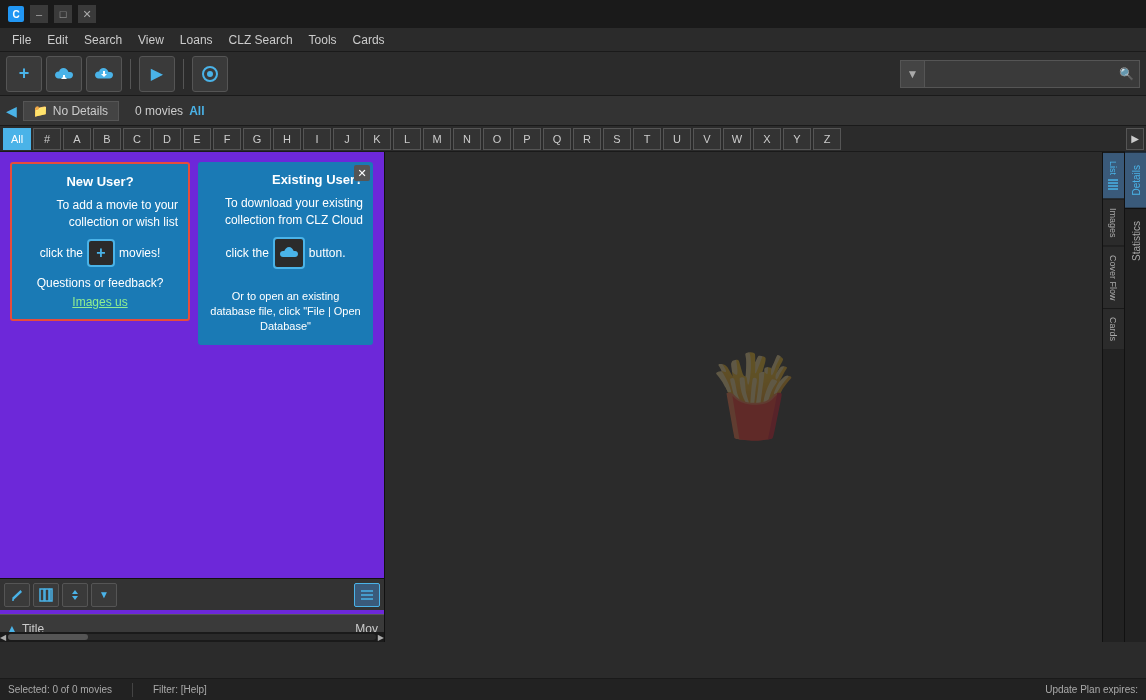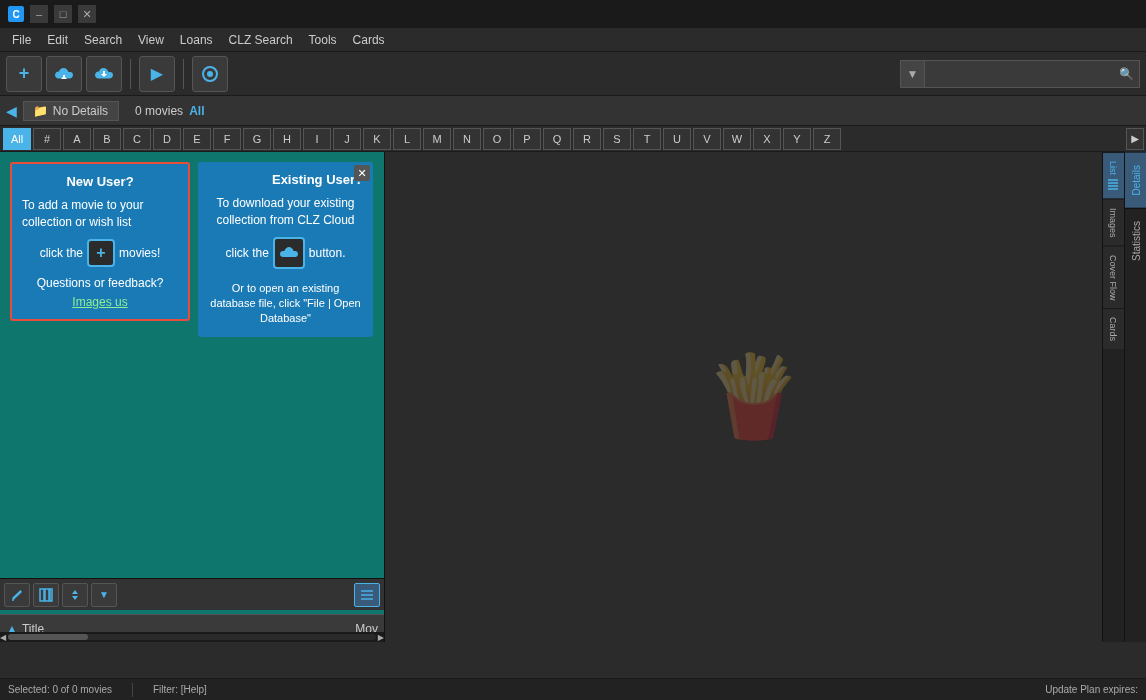--- a/index.html
+++ b/index.html
@@ -218,21 +218,21 @@
     .new-user-card h3 {
       color: #fff;
       font-size: 13px;
       font-weight: bold;
       text-align: center;
       margin-bottom: 8px;
     }
     .new-user-card p {
       color: #fff;
       font-size: 12px;
-      text-align: left;
+      text-align: right;
       line-height: 1.4;
     }
     .new-user-card .click-line {
       display: flex; align-items: center; justify-content: center;
       gap: 4px;
       margin: 8px 0;
       color: #fff;
       font-size: 12px;
     }
     .plus-icon-box {
@@ -275,21 +275,21 @@
     .existing-user-card h3 {
       color: #fff;
       font-size: 13px;
       font-weight: bold;
       text-align: right;
       margin-bottom: 8px;
     }
     .existing-user-card p {
       color: #fff;
       font-size: 12px;
-      text-align: center;
+      text-align: right;
       line-height: 1.4;
     }
     .existing-user-card .click-line {
       display: flex; align-items: center; justify-content: center;
       gap: 4px;
       margin: 8px 0;
       color: #fff;
       font-size: 12px;
     }
     .close-card-btn {
@@ -547,21 +547,21 @@
   <div class="alpha-btn">V</div>
   <div class="alpha-btn">W</div>
   <div class="alpha-btn">X</div>
   <div class="alpha-btn">Y</div>
   <div class="alpha-btn">Z</div>
   <div class="alpha-right">▶</div>
 </div>
 
 <div id="main-area" style="height: 490px; display: flex; position: relative;">
 
-  <div id="left-panel" style="width: 385px; position: relative; background: #0f766e; border-right: 1px solid #111;">
+  <div id="left-panel" style="width: 385px; position: relative; background: #6d28d9; border-right: 1px solid #111;">
 
     <div class="new-user-card">
       <h3>New User?</h3>
       <p>To add a movie to your collection or wish list</p>
       <div class="click-line">
         <span>click the</span>
         <div class="plus-icon-box">+</div>
         <span>movies!</span>
       </div>
       <p class="feedback">Questions or feedback?</p>
@@ -574,21 +574,21 @@
       <p>To download your existing collection from CLZ Cloud</p>
       <div class="click-line">
         <span>click the</span>
         <div class="cloud-icon-box">
           <svg width="22" height="16" viewBox="0 0 22 16" fill="#4ab3e8">
             <path d="M17 6h-1.3C14.9 3.8 13.1 2 11 2 8.9 2 7.1 3.8 6.3 6H5C3.3 6 2 7.3 2 9s1.3 3 3 3h12c1.7 0 3-1.3 3-3s-1.3-3-3-3z"></path>
           </svg>
         </div>
         <span>button.</span>
       </div>
-      <p style="color:#fff; font-size:11px; text-align:center; line-height:1.4; margin-top:12px;">Or to open an existing database file, click "File | Open Database"</p>
+      <p style="color:#fff; font-size:11px; text-align:center; line-height:1.4; margin-top:20px;">Or to open an existing database file, click "File | Open Database"</p>
     </div>
 
     <div id="sub-toolbar" style="position:absolute; bottom:32px; left:0; right:0; height:32px; background:#333; border-top:1px solid #111; display:flex; align-items:center; padding:0 4px; gap:3px;">
       <div class="sub-btn">
         <svg width="14" height="14" viewBox="0 0 14 14" fill="#4ab3e8">
           <path d="M2 10l1.5 2L12 4l-1.5-2z"></path>
           <line x1="2" y1="12" x2="4" y2="12" stroke="#4ab3e8" stroke-width="1.5"></line>
         </svg>
       </div>
       <div class="sub-btn">

